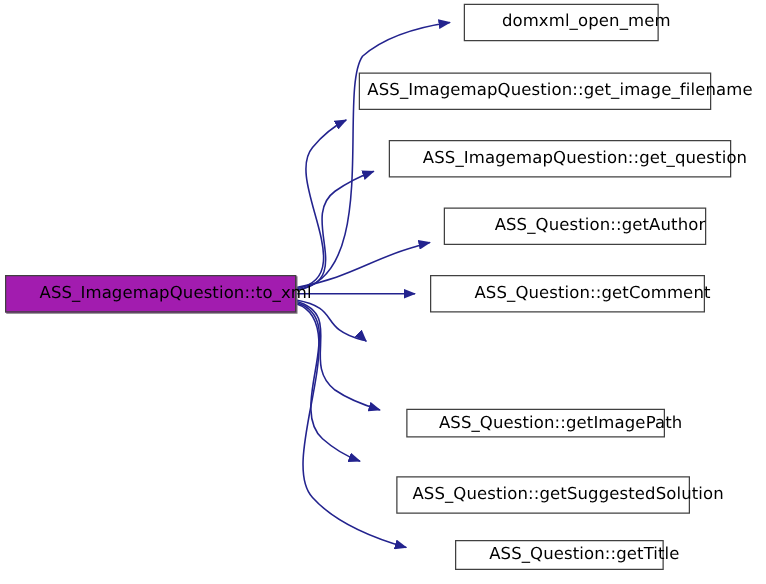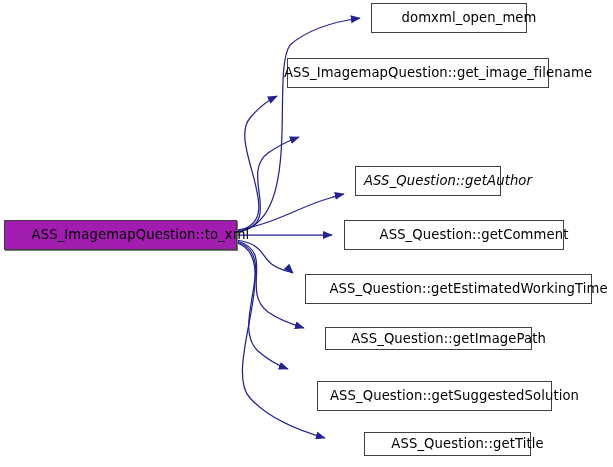--- a/index.html
+++ b/index.html
@@ -65,31 +65,31 @@
       <path d="M237,230 C278,223 298,207 330,198 C334,197 339,195 344,194" fill="none" stroke="#23238e" stroke-width="1.25" marker-end="url(#arrowhead)"></path>
       <path d="M237,235 L332,235" fill="none" stroke="#23238e" stroke-width="1.25" marker-end="url(#arrowhead)"></path>
       <path d="M237,240 C274,247 253,262 290,272 C291,272 292,272 293,273" fill="none" stroke="#23238e" stroke-width="1.25" marker-end="url(#arrowhead)"></path>
       <path d="M237,241 C276,252 240,291 268,312 C278,319 291,324 304,328" fill="none" stroke="#23238e" stroke-width="1.25" marker-end="url(#arrowhead)"></path>
       <path d="M237,242 C281,255 229,325 258,351 C267,359 277,365 288,369" fill="none" stroke="#23238e" stroke-width="1.25" marker-end="url(#arrowhead)"></path>
       <path d="M237,243 C284,258 222,368 250,398 C268,418 297,430 325,438" fill="none" stroke="#23238e" stroke-width="1.25" marker-end="url(#arrowhead)"></path>
     </svg>
 <div class="graph-node" style="left: 371px; top: 3px; width: 156px; height: 30px;">
       <span class="node-label">domxml_open_mem</span>
     </div>
-    <div class="graph-node" style="left: 287px; top: 58px; width: 262px; height: 30px;">
+    <div class="graph-node" style="left: 287px; top: 58px; width: 282px; height: 30px;">
       <span class="node-label">ASS_ImagemapQuestion::get_image_filename</span>
     </div>
-    <div class="graph-node" style="left: 355px; top: 166px; width: 146px; height: 30px; font-style: italic;">
+    <div class="graph-node" style="left: 311px; top: 112px; width: 274px; height: 30px;">
+      <span class="node-label">ASS_ImagemapQuestion::get_question</span>
+    </div>
+    <div class="graph-node" style="left: 355px; top: 166px; width: 210px; height: 30px;">
       <span class="node-label">ASS_Question::getAuthor</span>
     </div>
     <div class="graph-node" style="left: 344px; top: 220px; width: 220px; height: 30px;">
       <span class="node-label">ASS_Question::getComment</span>
-    </div>
-    <div class="graph-node" style="left: 305px; top: 274px; width: 287px; height: 30px;">
-      <span class="node-label">ASS_Question::getEstimatedWorkingTime</span>
     </div>
     <div class="graph-node" style="left: 325px; top: 327px; width: 207px; height: 23px;">
       <span class="node-label">ASS_Question::getImagePath</span>
     </div>
     <div class="graph-node" style="left: 317px; top: 381px; width: 235px; height: 30px;">
       <span class="node-label">ASS_Question::getSuggestedSolution</span>
     </div>
     <div class="graph-node" style="left: 364px; top: 432px; width: 167px; height: 24px;">
       <span class="node-label">ASS_Question::getTitle</span>
     </div>

